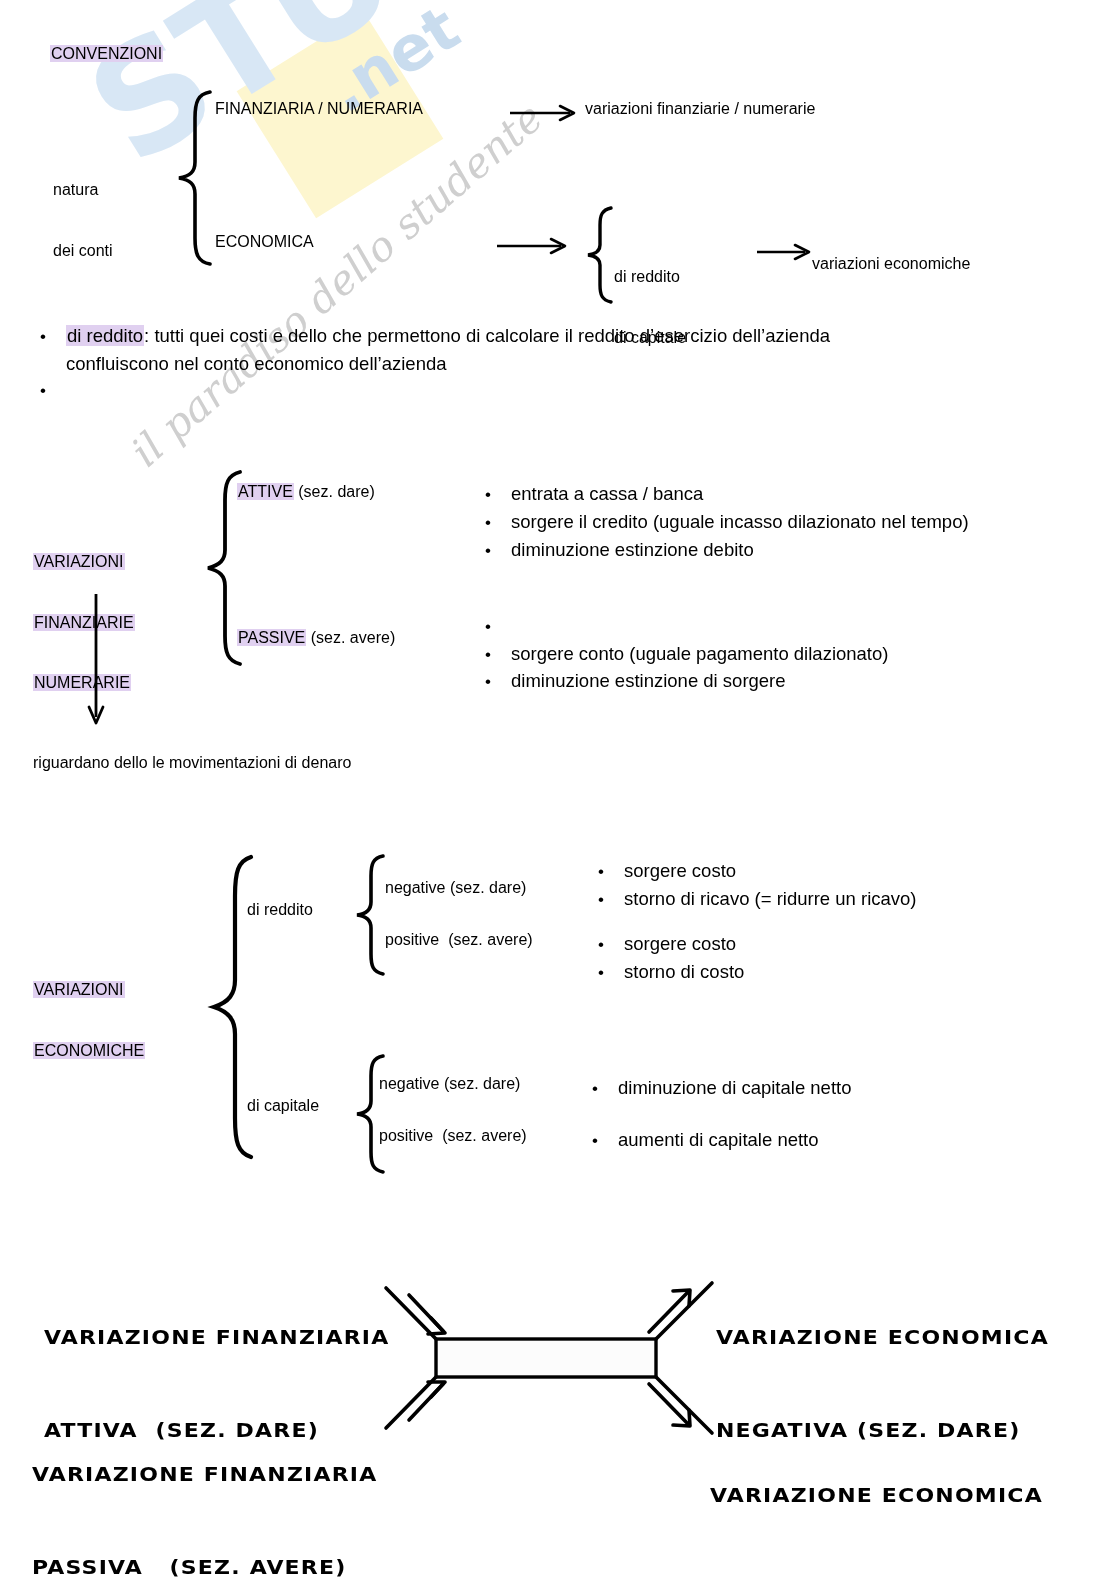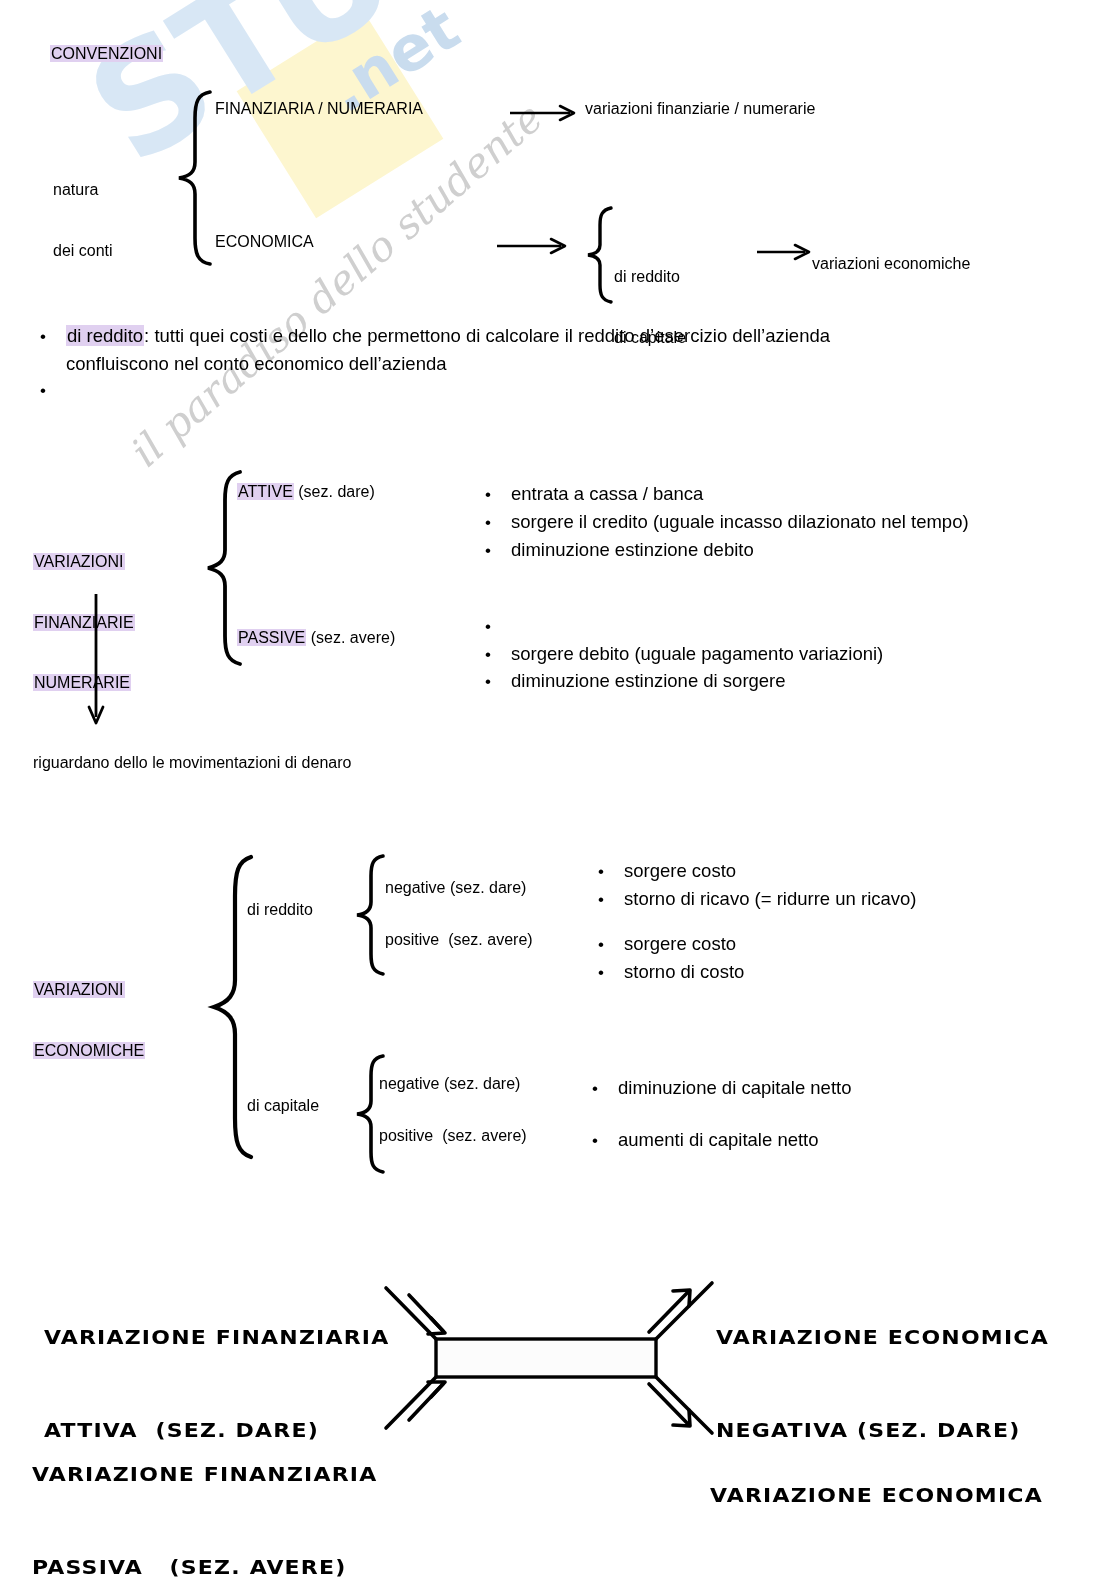--- a/index.html
+++ b/index.html
@@ -229,21 +229,21 @@
   </div>
 
   <div class="t sz18" style="left:237px; top:628px;"><span class="hl">PASSIVE</span><span> (sez. avere)</span></div>
 
   <div class="blist" style="left:485px; top:614px;">
     <div class="brow">
         <div class="bdot">•</div>
       </div>
     <div class="brow">
         <div class="bdot">•</div>
-        <div class="btxt">sorgere debito (uguale pagamento variazioni)</div>
+        <div class="btxt">sorgere conto (uguale pagamento dilazionato)</div>
       </div>
     <div class="brow">
         <div class="bdot">•</div>
         <div class="btxt">diminuzione estinzione di sorgere</div>
       </div>
   </div>
 
   <div class="arrow" style="left:84px; top:592px;">
     <svg width="24" height="138" viewBox="0 0 24 138">
       <line x1="12" y1="2" x2="12" y2="125" stroke="#000" stroke-width="2.8"></line>

